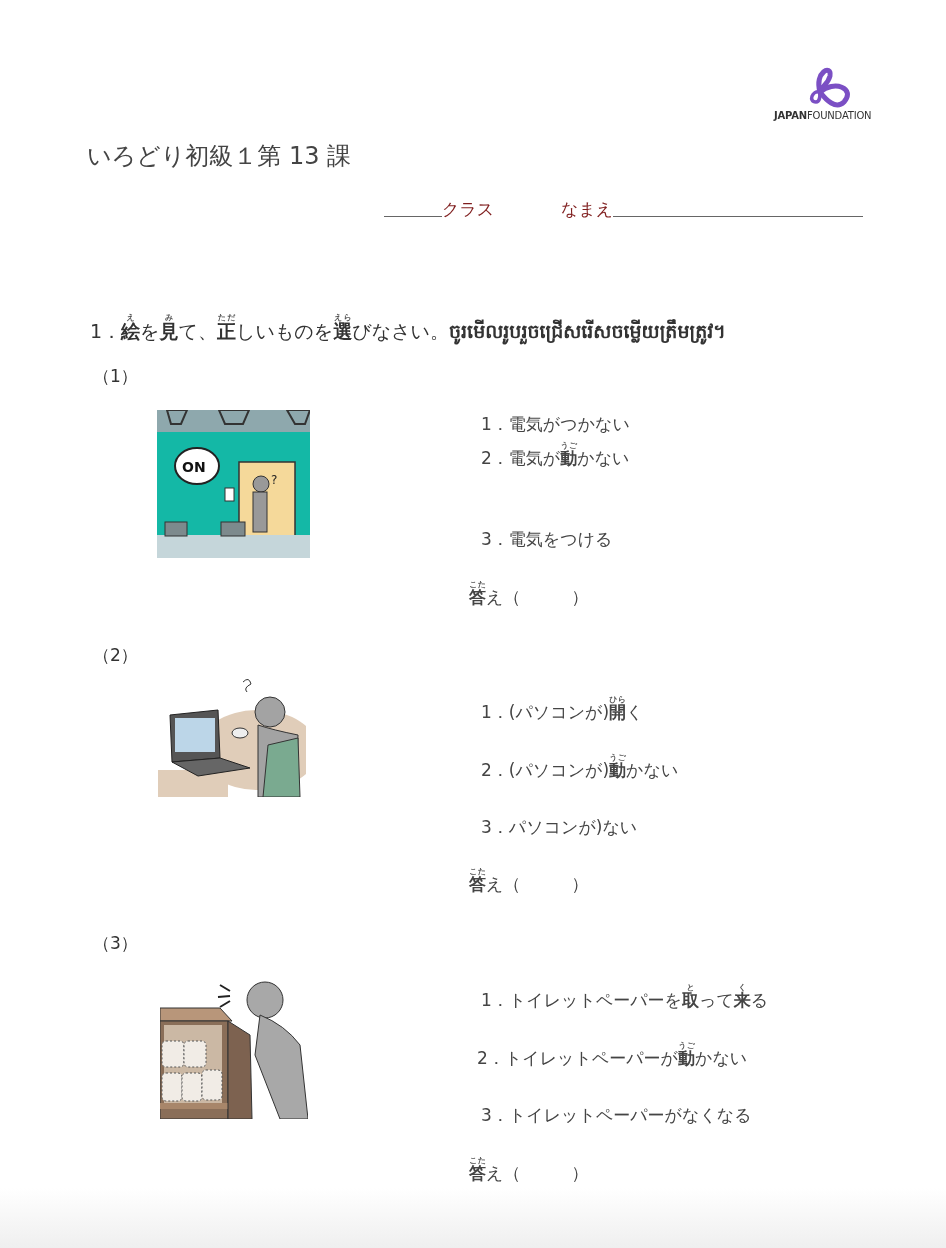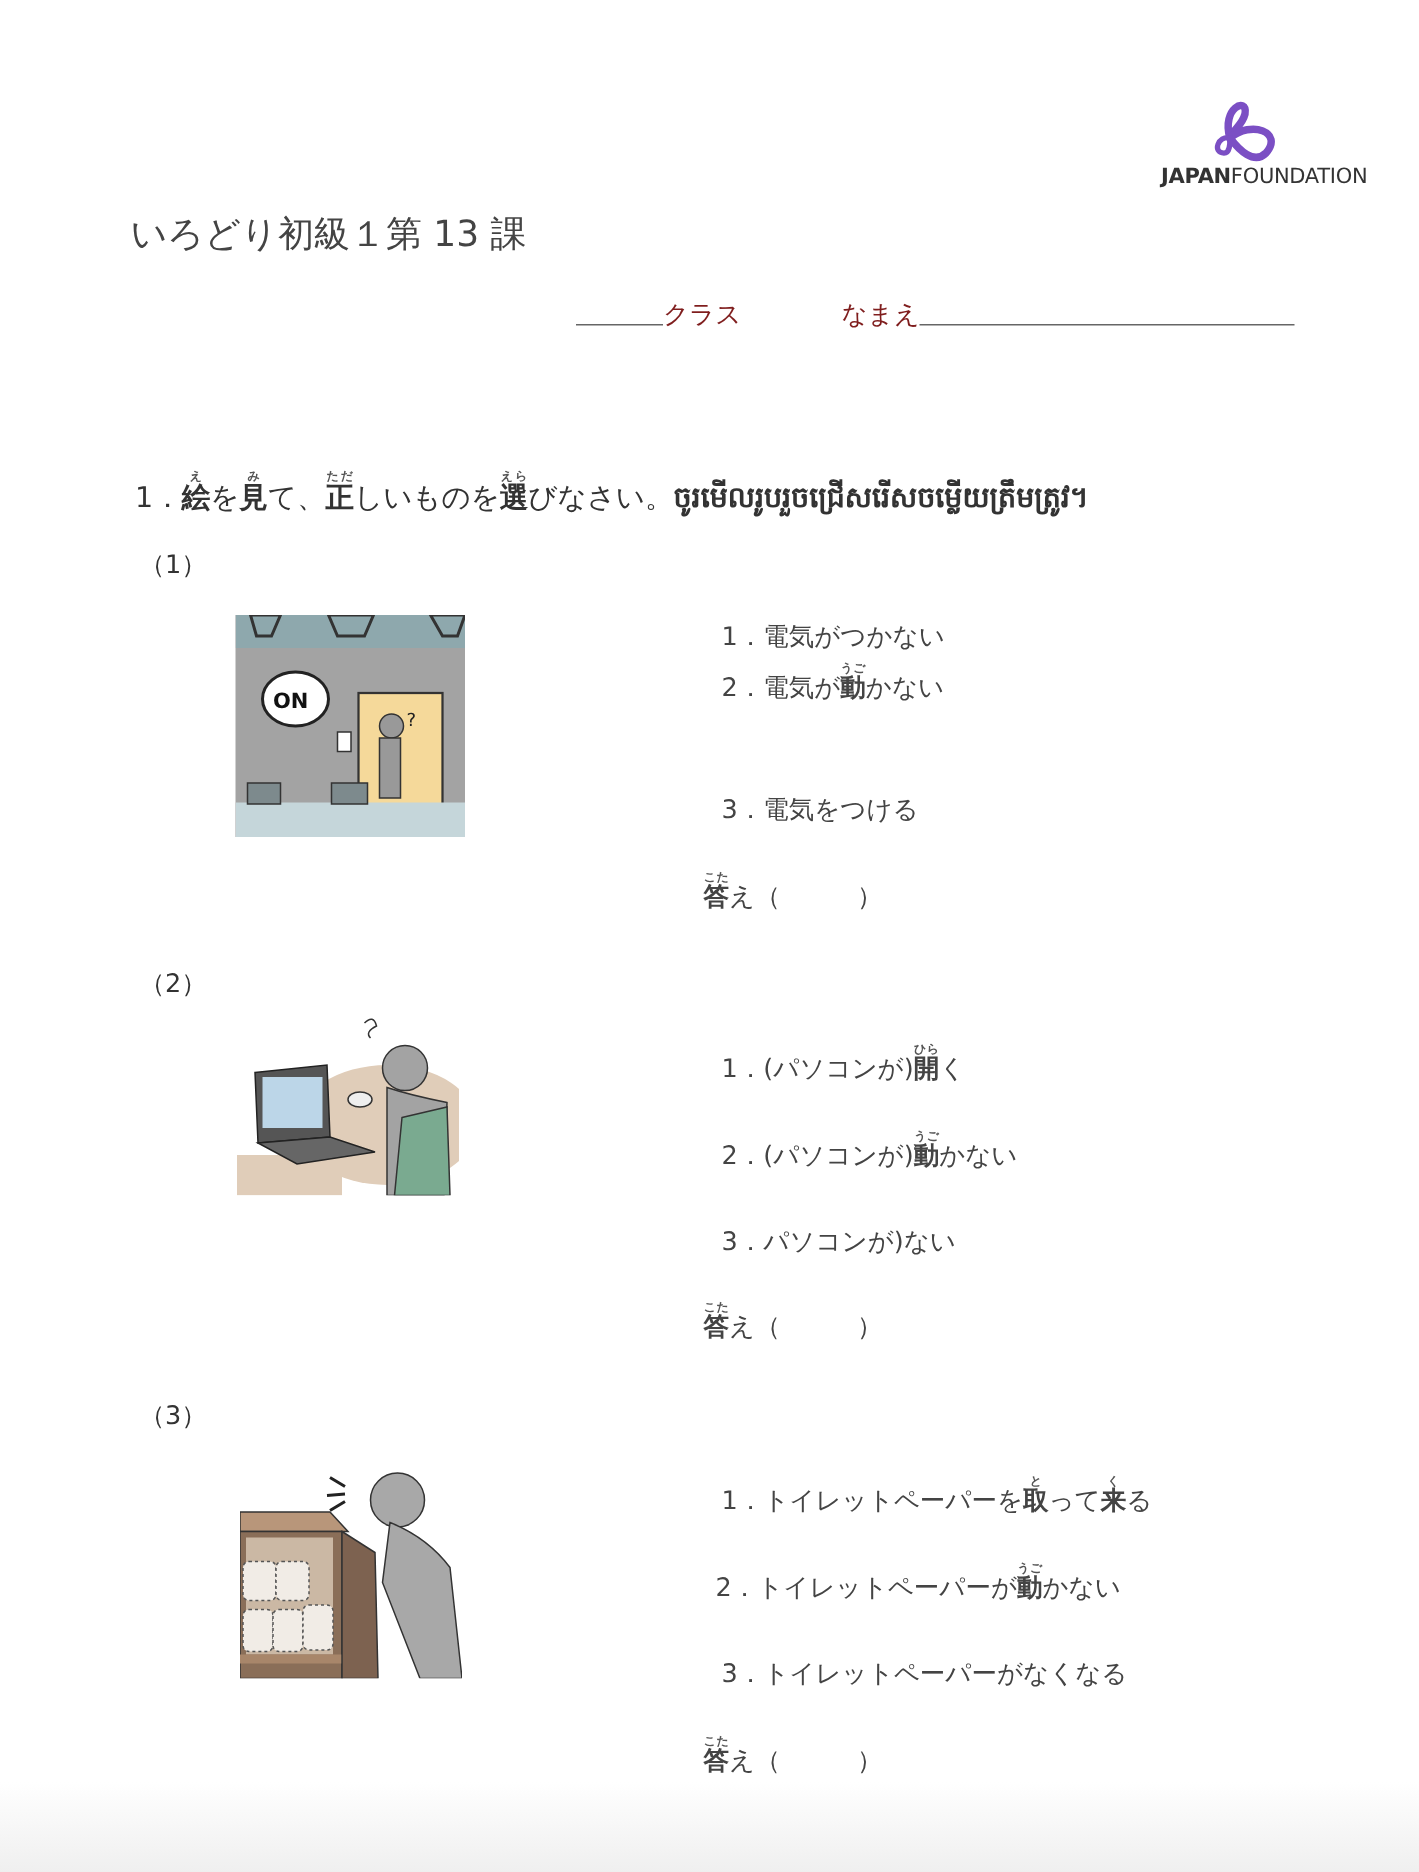--- a/index.html
+++ b/index.html
@@ -7,21 +7,21 @@
     width:946px; height:1248px; position:relative; overflow:hidden;
     background:#ffffff; color:#3a3a3a;
     font-family:"DejaVu Sans","Liberation Sans",sans-serif;
   }
   .bottom-fade {
     position:absolute; left:0; right:0; bottom:0; height:60px;
     background:linear-gradient(#ffffff,#efefef);
   }
   .abs { position:absolute; white-space:nowrap; }
   .logo { left:774px; top:62px; width:90px; height:64px; text-align:center; }
-  .logo-text { position:absolute; left:0; top:48px; width:90px; font-size:14px; letter-spacing:-0.2px; color:#333; }
+  .logo-text { position:absolute; left:0; top:48px; width:90px; font-size:10px; letter-spacing:-0.2px; color:#333; }
   .logo-text b { font-weight:bold; }
   .course-title { left:87px; top:140px; font-size:24px; color:#444; }
   .name-line { left:384px; top:198px; font-size:17px; color:#7f1d1d; }
   .uline { display:inline-block; border-bottom:1px solid #666; height:16px; vertical-align:-2px; }
   .q-instr { left:90px; top:313px; font-size:19px; color:#333; }
   .khmer { font-weight:bold; font-family:Liberation Serif, serif; }
   ruby { ruby-position:over;font-weight:bold; }
   rt { font-size:8px; color:#555; }
   .sub-num { font-size:17px; color:#333; }
   .option { font-size:17px; color:#444;margin-left:46px; }
@@ -48,21 +48,21 @@
   <span class="uline" style="width:58px"></span><span>クラス</span>
   <span style="display:inline-block;width:56px"></span>
   <span>なまえ</span><span class="uline" style="width:250px"></span>
 </div>
 
 <div class="abs q-instr">
   <span>1．</span><ruby>絵<rt>え</rt></ruby>を<ruby>見<rt>み</rt></ruby>て、<ruby>正<rt>ただ</rt></ruby>しいものを<ruby>選<rt>えら</rt></ruby>びなさい。<span class="khmer">ចូរមើលរូបរួចជ្រើសរើសចម្លើយត្រឹមត្រូវ។</span>
 </div>
 
 <div class="abs sub-num" style="left:93px;top:365px">（1）</div>
-<div class="pic" style="left:157px;top:410px;width:153px;height:148px;background:#a3a3a3">
+<div class="pic" style="left:157px;top:410px;width:153px;height:148px;background:#14b8a6">
   <svg width="153" height="148" viewBox="0 0 153 148">
     <rect x="0" y="0" width="153" height="22" fill="#8ea8ad"></rect>
     <polygon points="10,0 30,0 24,14 14,14" fill="none" stroke="#333" stroke-width="2"></polygon>
     <polygon points="62,0 92,0 86,14 68,14" fill="none" stroke="#333" stroke-width="2"></polygon>
     <polygon points="130,0 153,0 148,14 138,14" fill="none" stroke="#333" stroke-width="2"></polygon>
     <rect x="82" y="52" width="56" height="88" fill="#f5d99a" stroke="#333" stroke-width="1.5"></rect>
     <ellipse cx="40" cy="56" rx="22" ry="18" fill="#fff" stroke="#222" stroke-width="2"></ellipse>
     <text x="25" y="62" font-size="14" font-weight="bold" fill="#111" font-family="DejaVu Sans, sans-serif">ON</text>
     <rect x="68" y="78" width="9" height="13" fill="#fff" stroke="#333"></rect>
     <circle cx="104" cy="74" r="8" fill="#999" stroke="#333"></circle>

